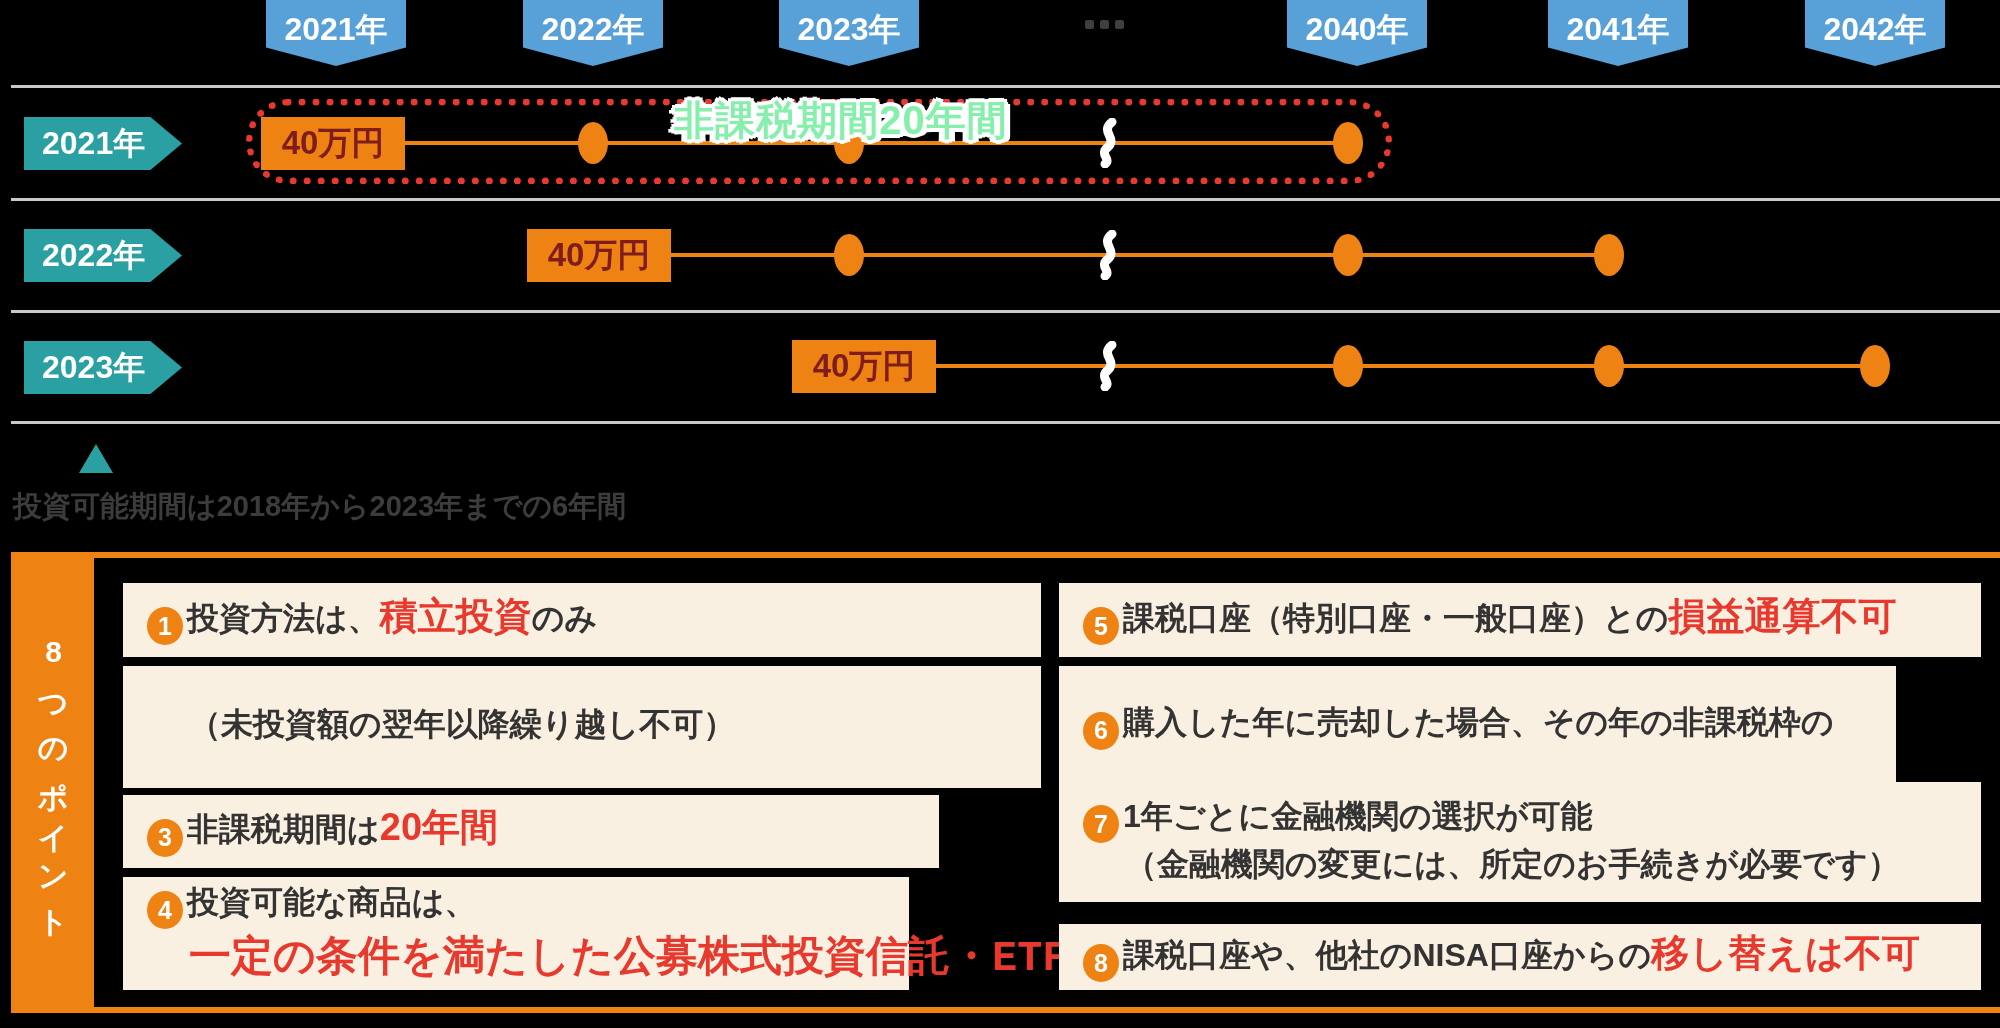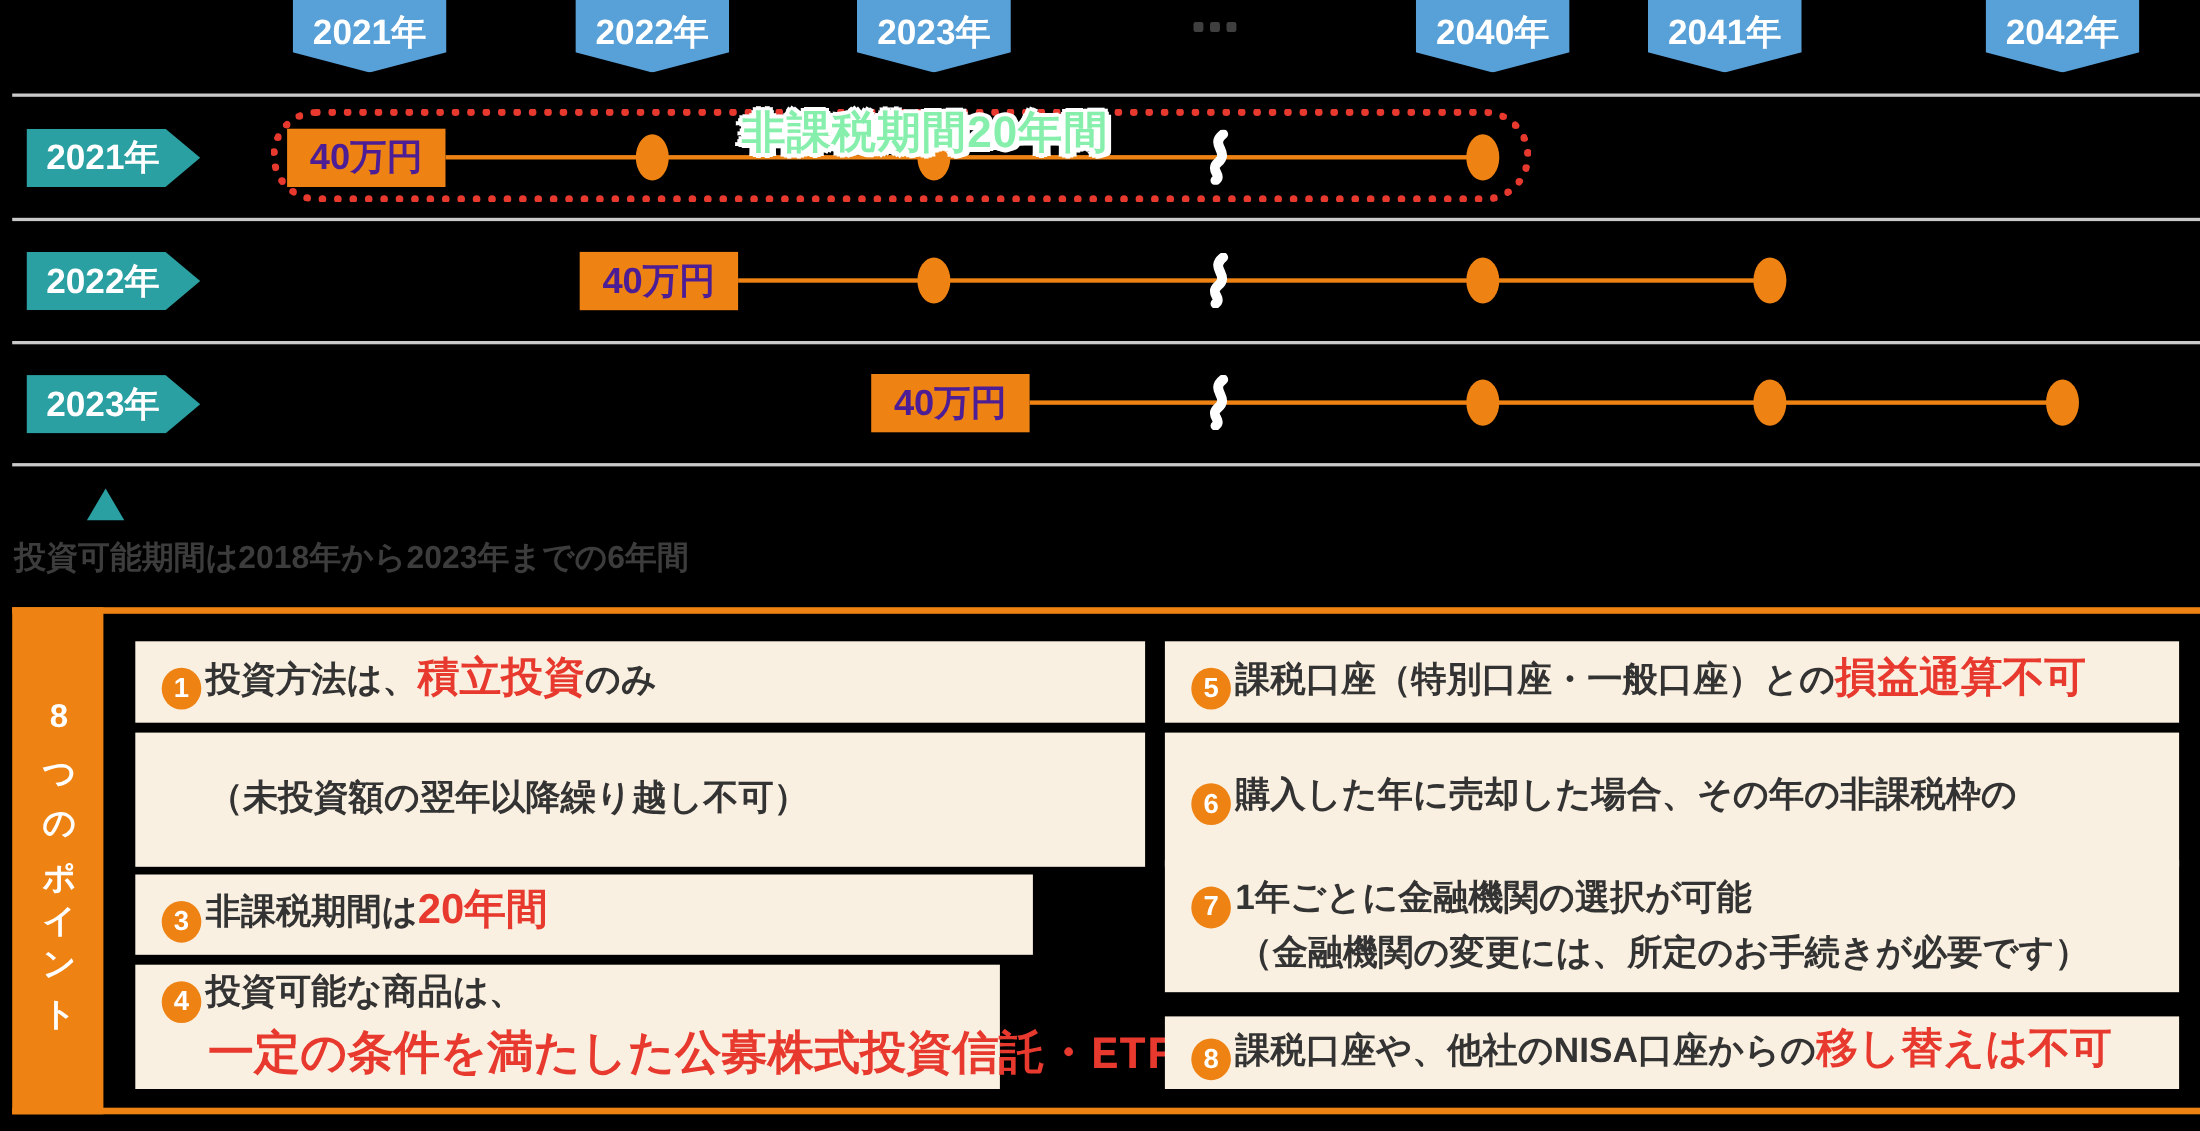--- a/index.html
+++ b/index.html
@@ -14,21 +14,21 @@
   .ellipsis-dot{position:absolute;width:9px;height:9px;border-radius:2px;background:#3F3F3F;}
 
   
   .sep{position:absolute;left:0;width:2000px;height:3px;background:#C9C9C9;}
 
   
   .rowlabel{position:absolute;left:13px;width:158px;height:53px;background:#2AA0A2;color:#fff;
             font-size:32px;font-weight:700;display:flex;align-items:center;justify-content:flex-start;
             padding-left:18px;box-sizing:border-box;
             clip-path:polygon(0 0,80% 0,100% 50%,80% 100%,0 100%);}
-  .amount{position:absolute;width:144px;height:53px;background:#EE8213;color:#4c1d95;
+  .amount{position:absolute;width:144px;height:53px;background:#EE8213;color:#7f1d1d;
           font-size:33px;font-weight:700;display:flex;align-items:center;justify-content:center;}
   .tline{position:absolute;height:4px;background:#EE8213;}
   .tdot{position:absolute;width:30px;height:42px;border-radius:50%;background:#EE8213;}
   .squig{position:absolute;width:26px;height:50px;}
 
   
   .taxbox{position:absolute;left:235px;top:99px;width:1146px;height:85px;border:7px dotted #E8392E;
           border-radius:42px;box-sizing:border-box;}
   .taxlabel{position:absolute;left:620px;top:93px;width:420px;text-align:center;color:#86efac;
             font-size:40px;font-weight:800;letter-spacing:1px;z-index:5;
@@ -64,21 +64,21 @@
 </head>
 <body>
 
 <div class="stage">
 
   <div id="gen-root">
       <div class="flag" style="left: 255px;">2021年</div>
       <div class="flag" style="left: 512px;">2022年</div>
       <div class="flag" style="left: 768px;">2023年</div>
       <div class="flag" style="left: 1276px;">2040年</div>
-      <div class="flag" style="left: 1487px;">2041年</div>
+      <div class="flag" style="left: 1537px;">2041年</div>
       <div class="flag" style="left: 1794px;">2042年</div>
       <div class="ellipsis-dot" style="left: 1074px; top: 20px;"></div>
       <div class="ellipsis-dot" style="left: 1089px; top: 20px;"></div>
       <div class="ellipsis-dot" style="left: 1104px; top: 20px;"></div>
       <div class="sep" style="top: 85px;"></div>
       <div class="sep" style="top: 198px;"></div>
       <div class="sep" style="top: 310px;"></div>
       <div class="sep" style="top: 421px;"></div>
       <div class="rowlabel" style="top: 117px;">2021年</div>
       <div class="tline" style="left: 394px; top: 141px; width: 943px;"></div>
@@ -129,21 +129,21 @@
       <div class="card" style="left: 112px; top: 795px; width: 816px; height: 73px;">
         <div class="cline"><span class="numbadge">3</span><span class="seg base">非課税期間は</span><span class="seg red">20年間</span></div>
       </div>
       <div class="card" style="left: 112px; top: 877px; width: 786px; height: 113px;">
         <div class="cline"><span class="numbadge">4</span><span class="seg base">投資可能な商品は、</span></div>
         <div class="cline indent"><span class="seg red-big">一定の条件を満たした公募株式投資信託・ETF</span><span class="seg base">*</span></div>
       </div>
       <div class="card" style="left: 1048px; top: 583px; width: 922px; height: 74px;">
         <div class="cline"><span class="numbadge">5</span><span class="seg base">課税口座（特別口座・一般口座）との</span><span class="seg red">損益通算不可</span></div>
       </div>
-      <div class="card" style="left: 1048px; top: 666px; width: 922px; height: 122px;">
+      <div class="card" style="left: 1048px; top: 666px; width: 837px; height: 122px;">
         <div class="cline"><span class="numbadge">6</span><span class="seg base">購入した年に売却した場合、その年の非課税枠の</span></div>
       </div>
       <div class="card" style="left: 1048px; top: 782px; width: 922px; height: 120px;">
         <div class="cline"><span class="numbadge">7</span><span class="seg base">1年ごとに金融機関の選択が可能</span></div>
         <div class="cline indent"><span class="seg base">（金融機関の変更には、所定のお手続きが必要です）</span></div>
       </div>
       <div class="card" style="left: 1048px; top: 924px; width: 922px; height: 66px;">
         <div class="cline"><span class="numbadge">8</span><span class="seg base">課税口座や、他社のNISA口座からの</span><span class="seg red">移し替えは不可</span></div>
       </div>
     </div>

